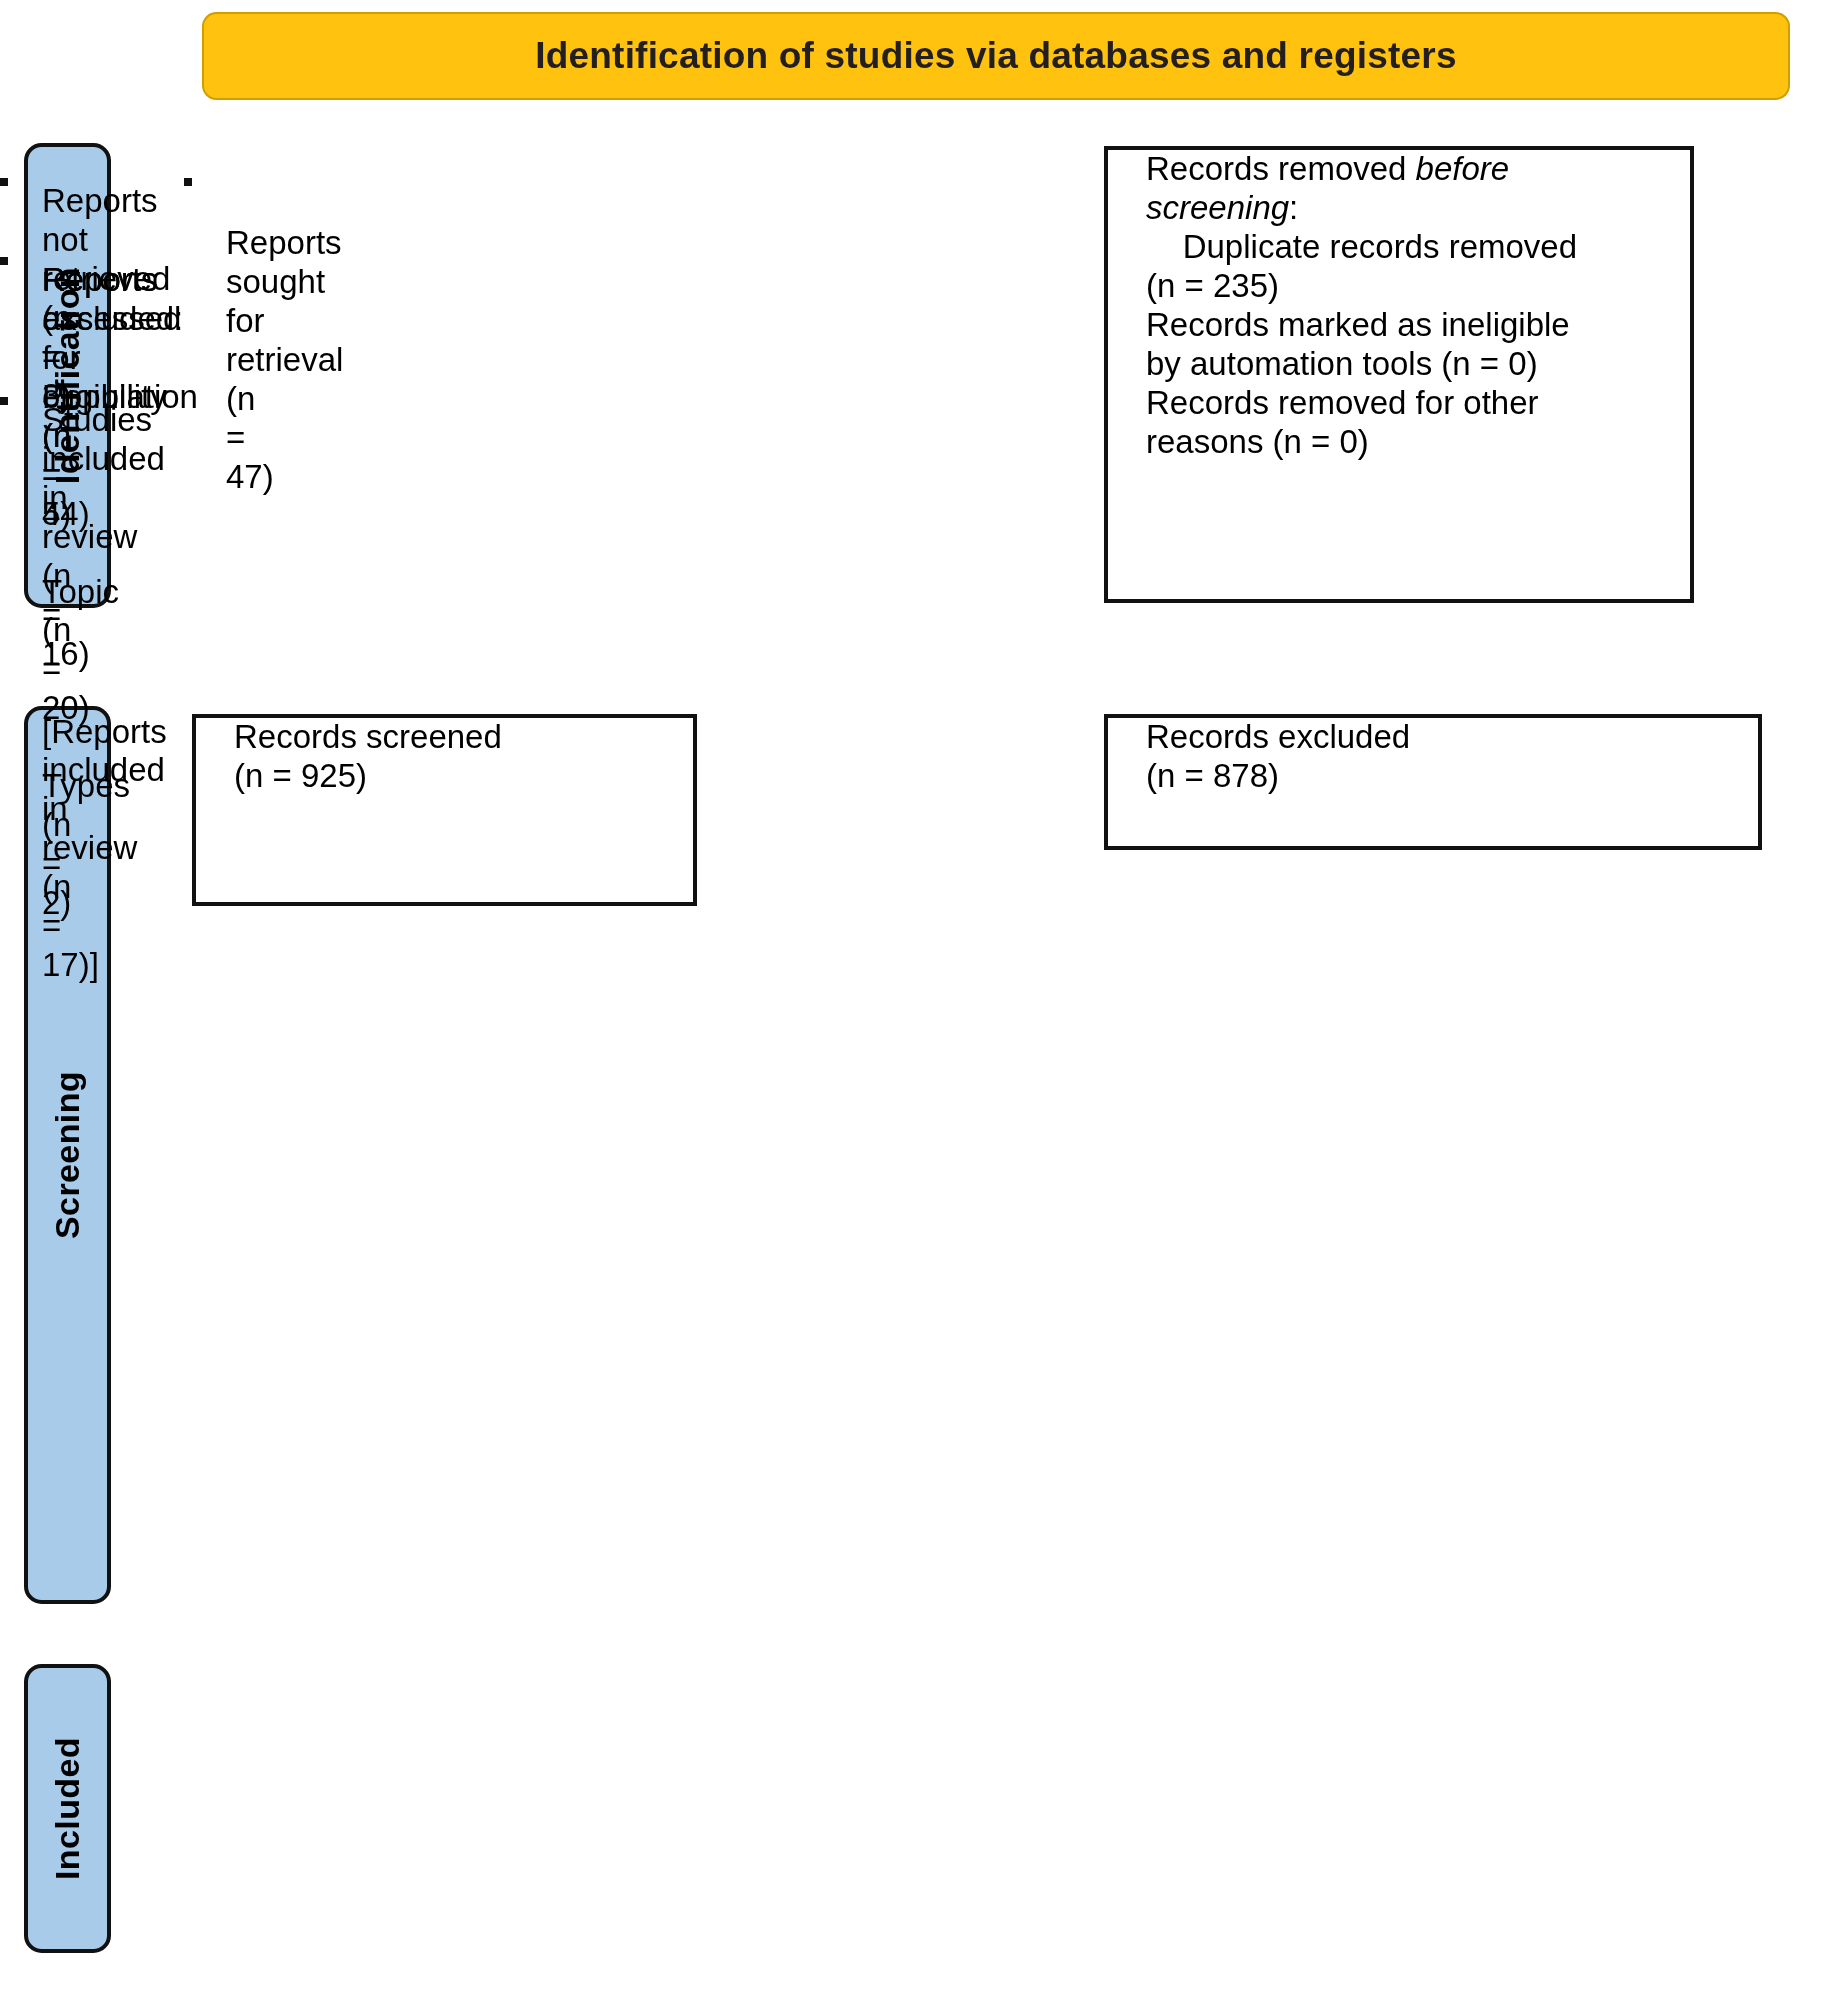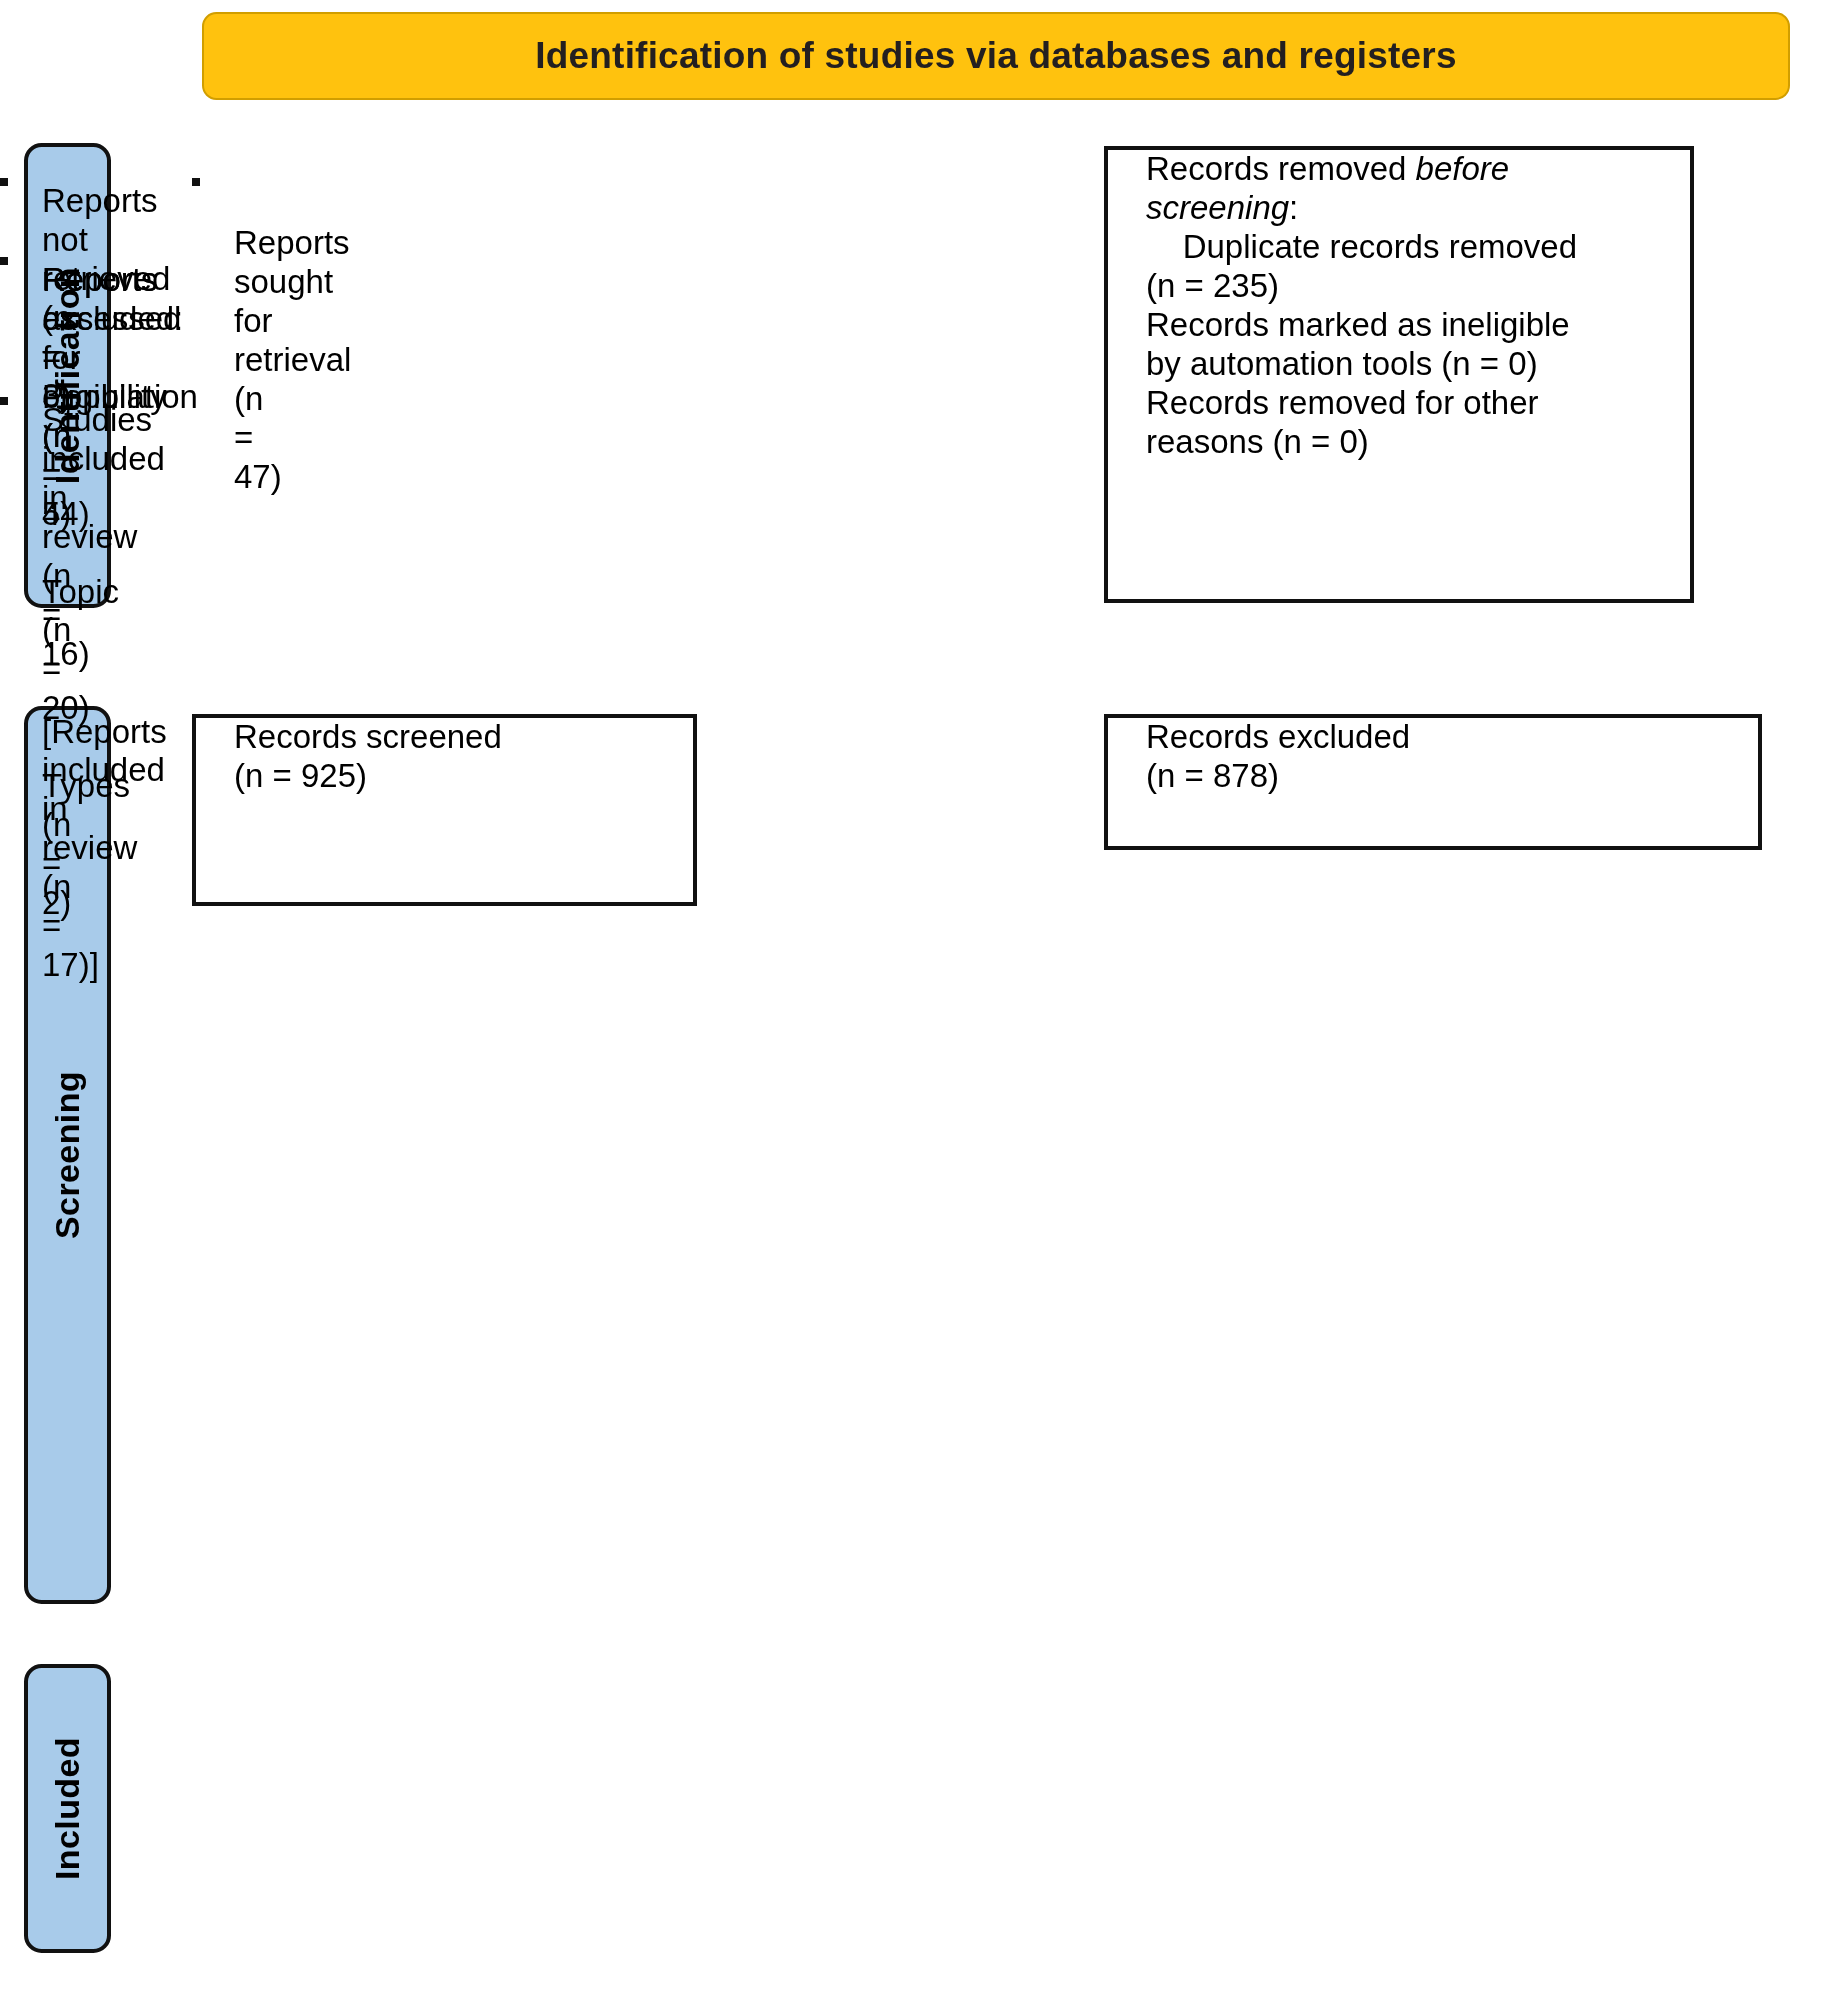--- a/index.html
+++ b/index.html
@@ -101,21 +101,21 @@
     line-height: 1.18;
     color: #000000;
     white-space: pre-wrap;
   }
   .ital { font-style: italic; }
 
   #box-identified      { left: 192px;  top: 146px;  width: 505px;  height: 457px; }
   #box-removed         { left: 1104px; top: 146px;  width: 590px;  height: 457px; }
   #box-screened        { left: 192px;  top: 714px;  width: 505px;  height: 192px; padding-left: 36px; }
   #box-excluded        { left: 1104px; top: 714px;  width: 658px;  height: 136px; }
-  #box-sought          { left: 192px;  top": 0; top: 1019px; width: 505px; height: 192px; }
+  #box-sought          { left: 184px;  top": 0; top: 1019px; width: 505px; height: 192px; }
   #box-notretrieved    { left: 1104px; top: 1019px; width: 658px; height: 192px; }
   #box-assessed        { left: 192px;  top: 1311px; width: 505px;  height: 197px; }
   #box-reports-excl    { left: 1104px; top: 1311px; width: 658px;  height: 321px; }
   #box-studies         { left: 192px;  top: 1672px; width: 505px;  height: 273px; }
 
   #txt-identified   { top: 64px; }
   #txt-removed      { top: 26px; left: 32px; }
   #txt-screened     { top: 42px; }
   #txt-excluded     { top: 42px; left: 32px; }
   #txt-sought       { top: 42px; }

